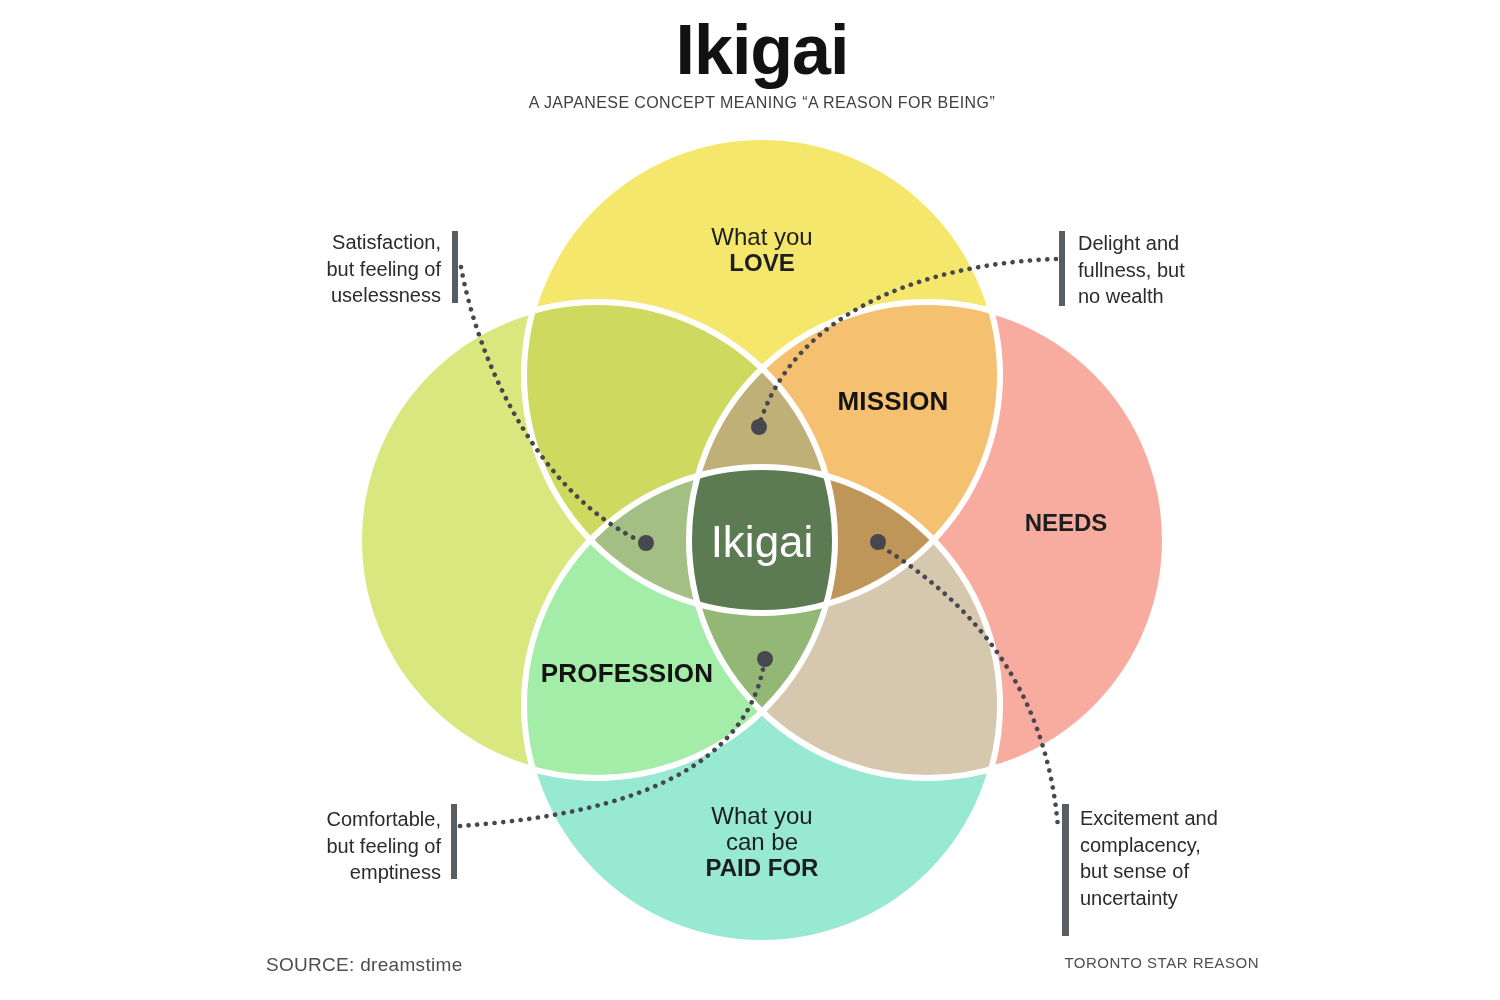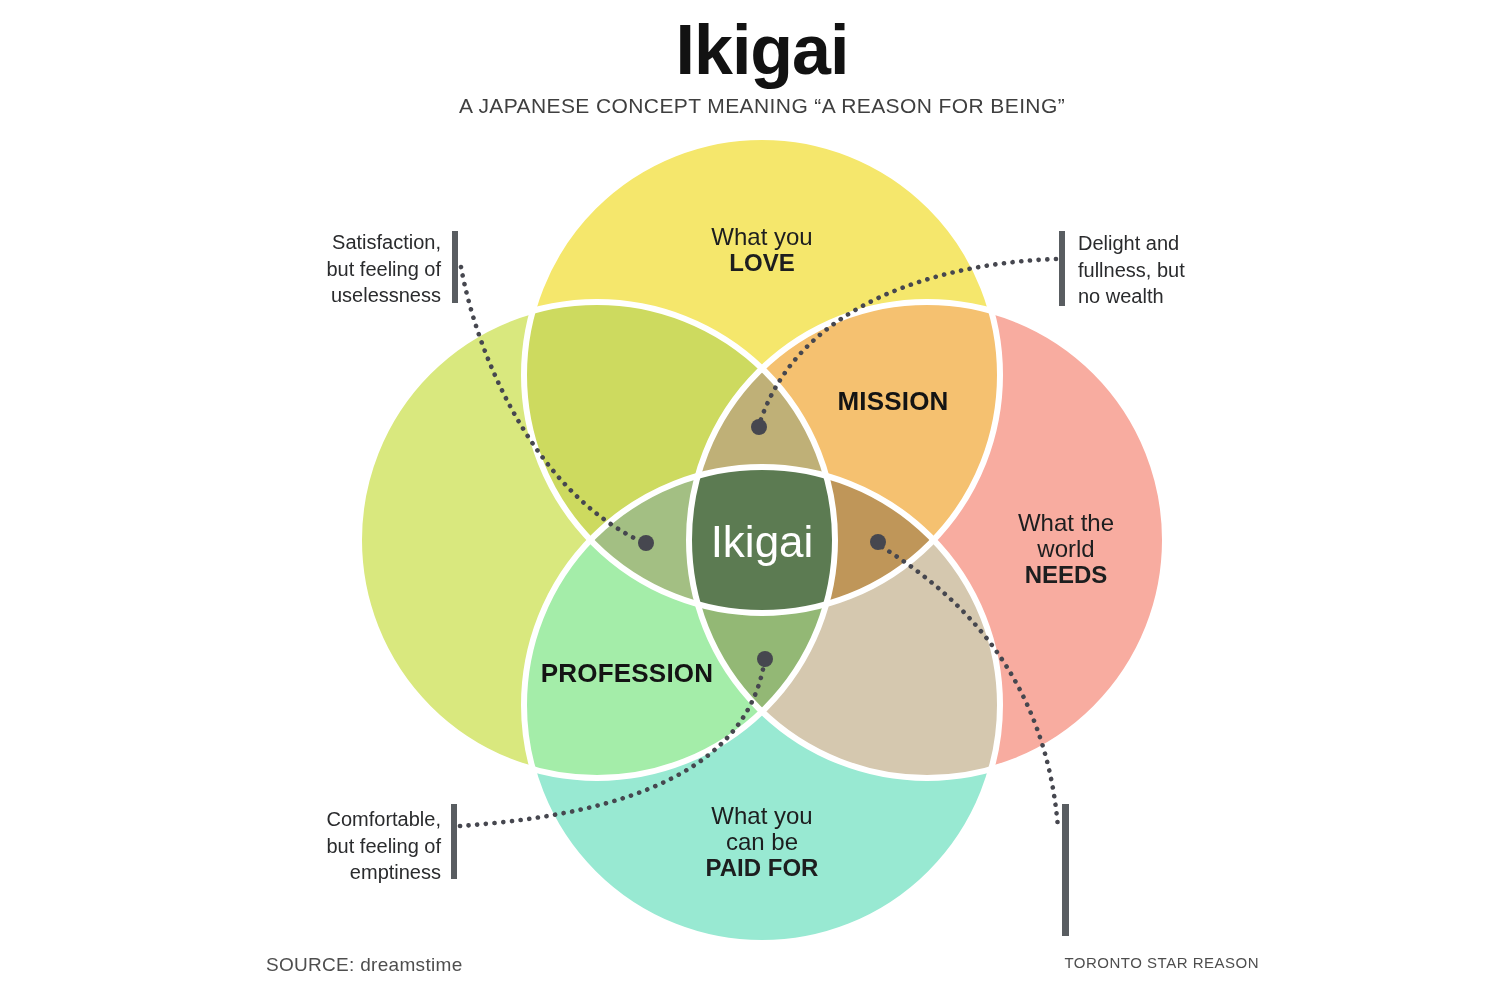--- a/index.html
+++ b/index.html
@@ -10,21 +10,21 @@
     font-family:"Liberation Sans", sans-serif;
     overflow:hidden;
   }
   .title{
     position:absolute;left:262px;top:10px;width:1000px;
     text-align:center;font-size:70px;font-weight:700;
     color:#121212;letter-spacing:-1px;
   }
   .subtitle{
     position:absolute;left:262px;top:94px;width:1000px;
-    text-align:center;font-size:21px;font-weight:400;
+    text-align:center;font-size:16px;font-weight:400;
     color:#3f3f3f;letter-spacing:0.4px;
   }
   svg.venn{position:absolute;left:0;top:0;}
   .circle-label{
     position:absolute;width:220px;text-align:center;
     font-size:24px;line-height:26px;color:#1d1e1f;
   }
   .pre{white-space:pre-line;display:block;font-weight:400;}
   .bold{display:block;font-weight:700;}
   .overlap-label{
@@ -153,22 +153,20 @@
     <rect x="1059" y="231" width="6" height="75" fill="#595d61"></rect>
     <rect x="451" y="804" width="6" height="75" fill="#595d61"></rect>
     <rect x="1062" y="804" width="7" height="132" fill="#595d61"></rect>
   </svg>
 
   <div class="circle-label lab-love">
     <span class="pre">What you</span>
     <span class="bold">LOVE</span>
   </div>
   <div class="circle-label lab-needs">
-    <span class="pre">What the
-world</span>
     <span class="bold">NEEDS</span>
   </div>
   <div class="circle-label lab-paidfor">
     <span class="pre">What you
 can be</span>
     <span class="bold">PAID FOR</span>
   </div>
 
   <div class="overlap-label ov-mission">MISSION</div>
   <div class="overlap-label ov-profession">PROFESSION</div>
@@ -177,17 +175,21 @@
 
   <div class="callout r co-tl">Satisfaction,
 but feeling of
 uselessness</div>
   <div class="callout co-tr">Delight and
 fullness, but
 no wealth</div>
   <div class="callout r co-bl">Comfortable,
 but feeling of
 emptiness</div>
+  <div class="callout co-br">Excitement and
+complacency,
+but sense of
+uncertainty</div>
 
   <div class="footer-source">SOURCE: dreamstime</div>
   <div class="footer-credit">TORONTO STAR REASON</div>
 
 </div>
 
 </body></html>

